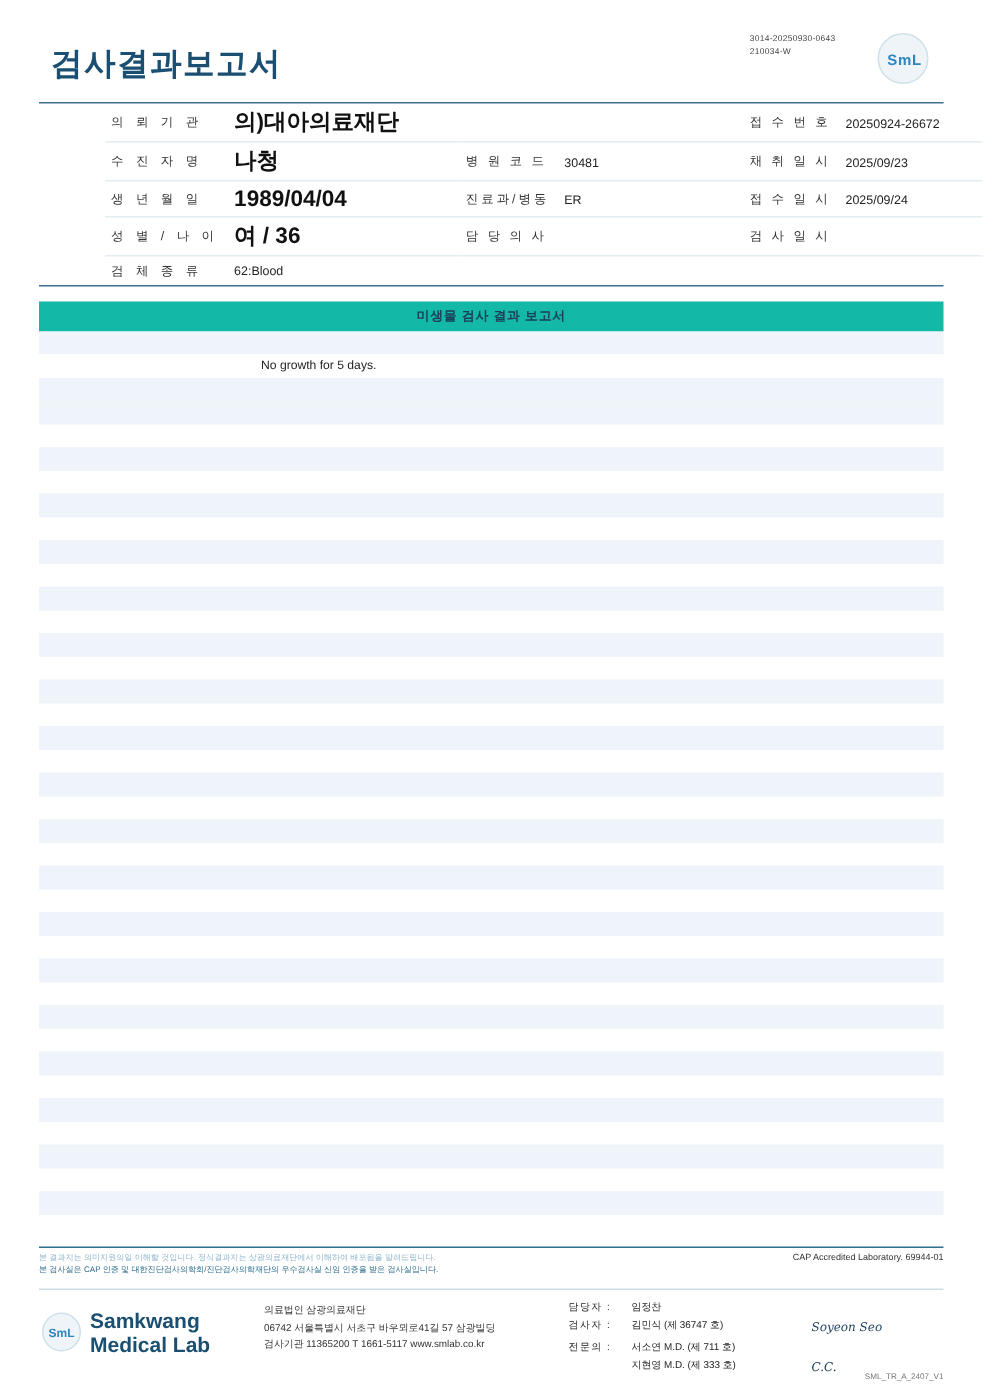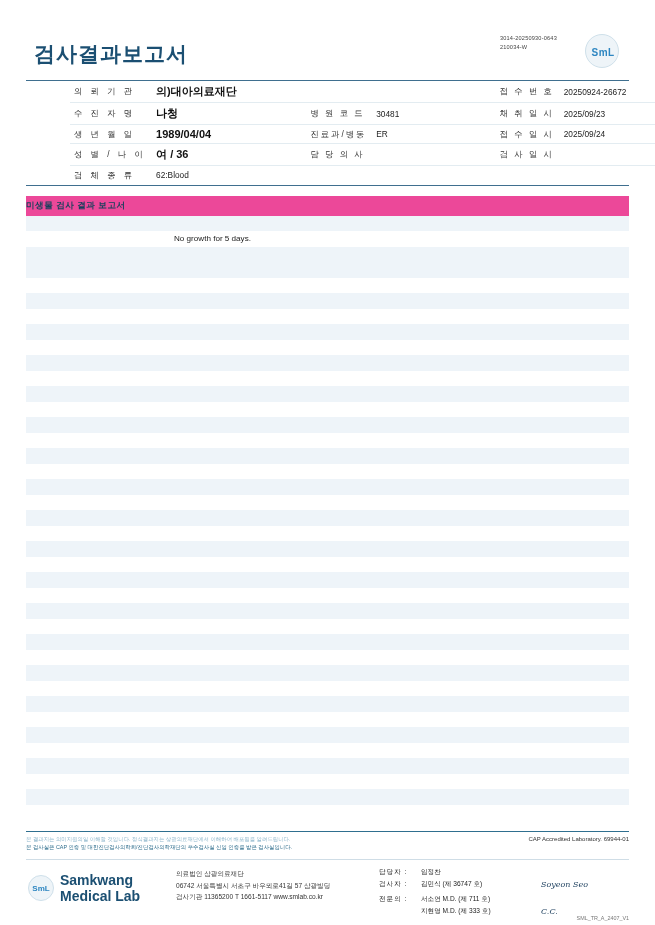--- a/index.html
+++ b/index.html
@@ -9,21 +9,21 @@
   }
   body {
     width: 655px; height: 925px;
     font-family: "Liberation Sans", sans-serif;
     color: #222;
     position: relative;
   }
   .page {
     position: relative;
     width: 655px; height: 925px;
-    padding: 12px 26px;
+    padding: 0 26px;
   }
 
   
   .header {
     position: relative;
     height: 62px;
   }
   .doc-title {
     position: absolute;
     left: 8px; top: 28px;
@@ -89,41 +89,41 @@
     width: 56px;
   }
   .lbl2 {
     color: #333;
     letter-spacing: 2px;
     white-space: nowrap;
     width: 58px;
   }
   .val {
     font-weight: bold;
-    font-size: 11px;
+    font-size: 15px;
     color: #111;
   }
   .val-plain {
     font-size: 8.3px;
     color: #222;
   }
   .rowline td { border-bottom: 1px solid #e3ecf1; }
 
   .col-a { width: 56px; }
   .col-b { width: 150px; }
   .col-c { width: 62px; }
   .col-d { width: 120px; }
   .col-e { width: 62px; }
   .col-f { width: 110px; }
 
   
   .result-title {
     margin-top: 10px;
-    background: #ec4899;
-    text-align: left;
+    background: #14b8a6;
+    text-align: center;
     font-size: 8.6px;
     font-weight: bold;
     color: #17405c;
     padding: 4px 0;
     letter-spacing: .5px;
   }
   table.res-tbl {
     width: 100%;
     border-collapse: collapse;
     font-size: 8.1px;

